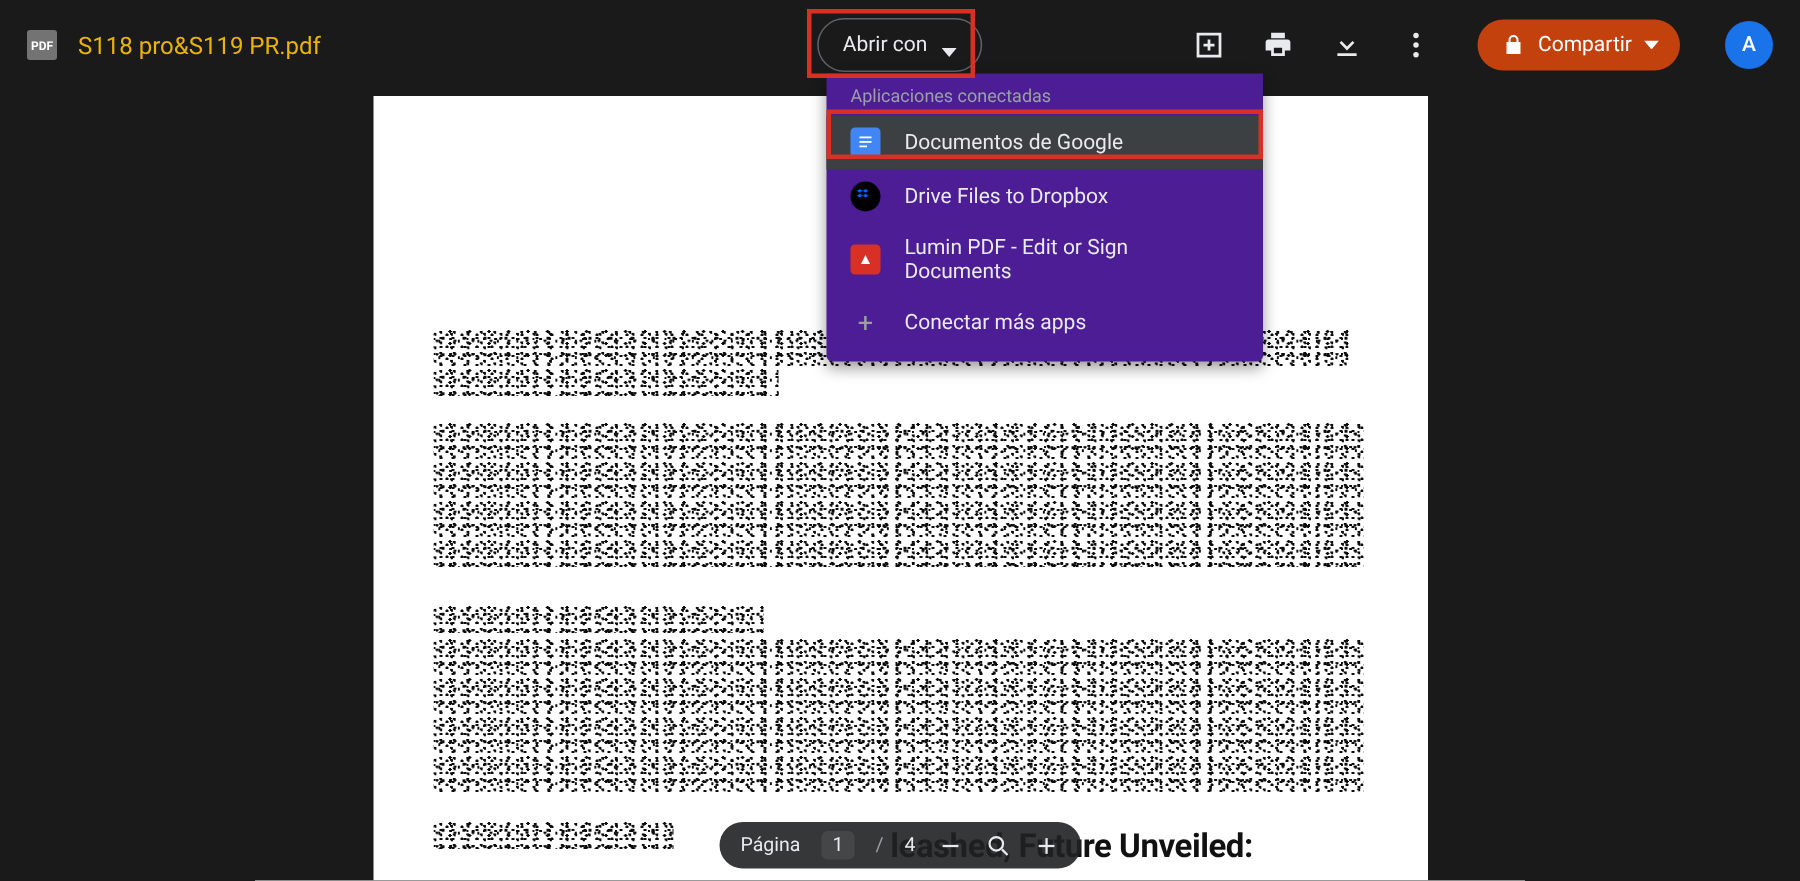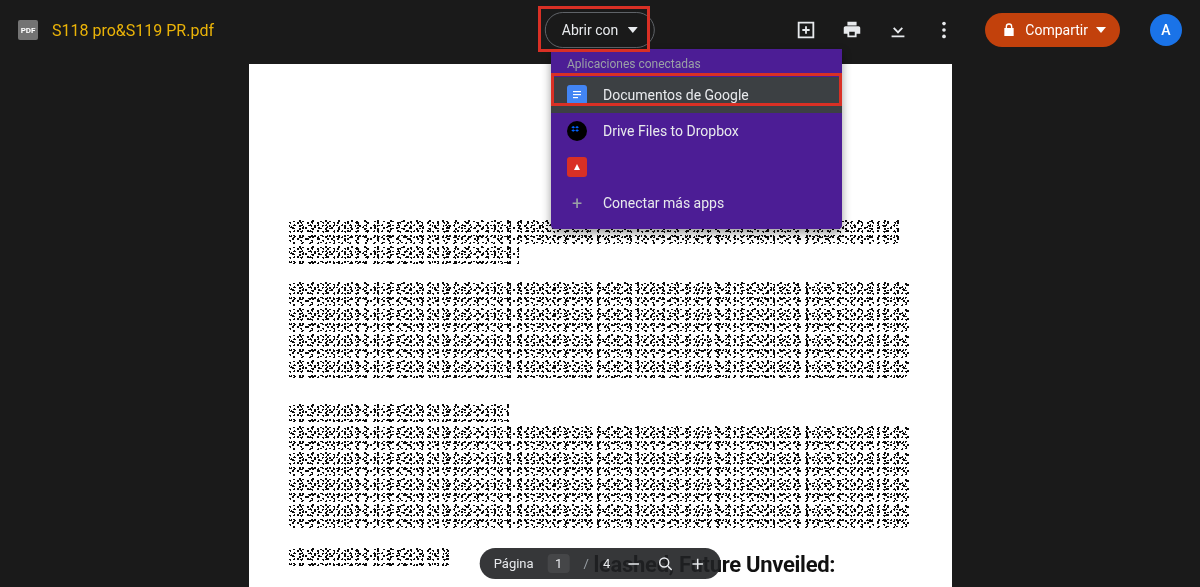--- a/index.html
+++ b/index.html
@@ -42,21 +42,21 @@
   }
 
   .center-controls {
     position: absolute;
     left: 50%;
     transform: translateX(-50%);
   }
 
   .open-with-btn {
     display: flex;
-    align-items: center;
+    align-items: flex-end;
     gap: 10px;
     border: 1px solid #5f6368;
     border-radius: 22px;
     padding: 9px 16px;
     font-size: 14px;
     color: #e8eaed;
     cursor: pointer;
     background: transparent;
   }
 
@@ -333,20 +333,21 @@
   </div>
 
 
   <div class="dd-item">
     <div class="dd-icon lumin">
       <svg width="12" height="12" viewBox="0 0 12 12">
           <rect width="12" height="12" fill="#d93025"></rect>
           <path d="M3 9l3-6 3 6z" fill="#fff"></path>
         </svg>
     </div>
+    <span>Lumin PDF - Edit or Sign Documents</span>
   </div>
 
   <div class="dd-item">
     <div class="dd-icon plus">+</div>
     <span>Conectar más apps</span>
   </div>
 </div>
 
 <div class="viewer">
   <div class="page">

